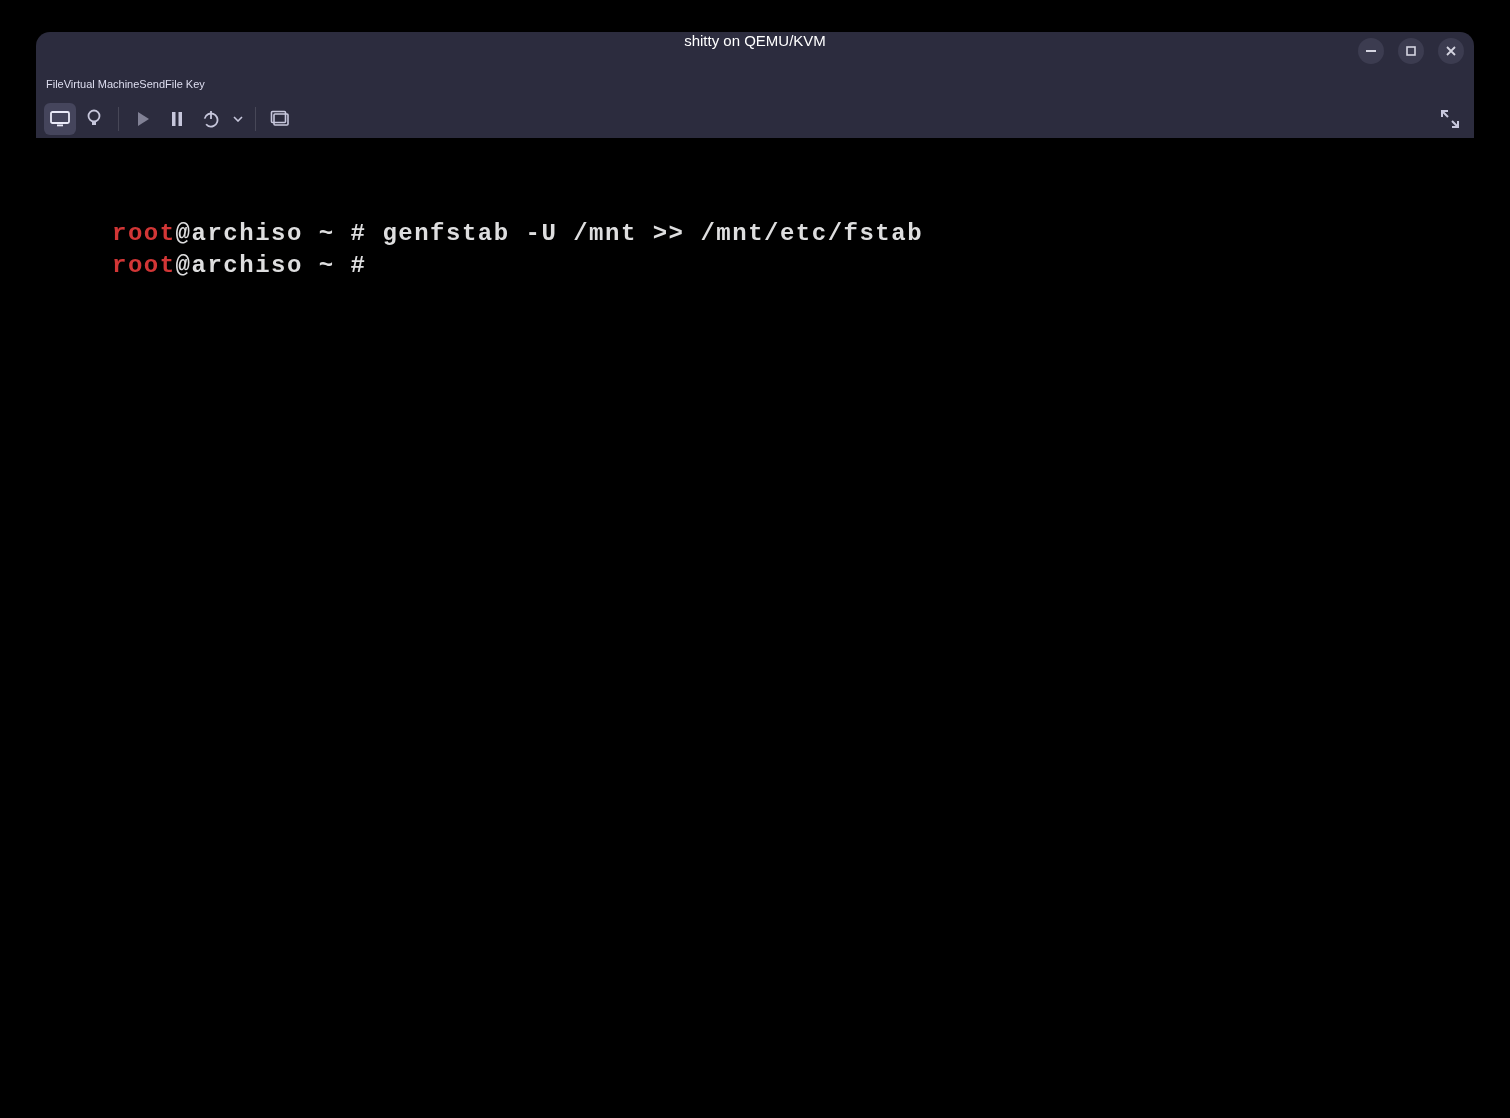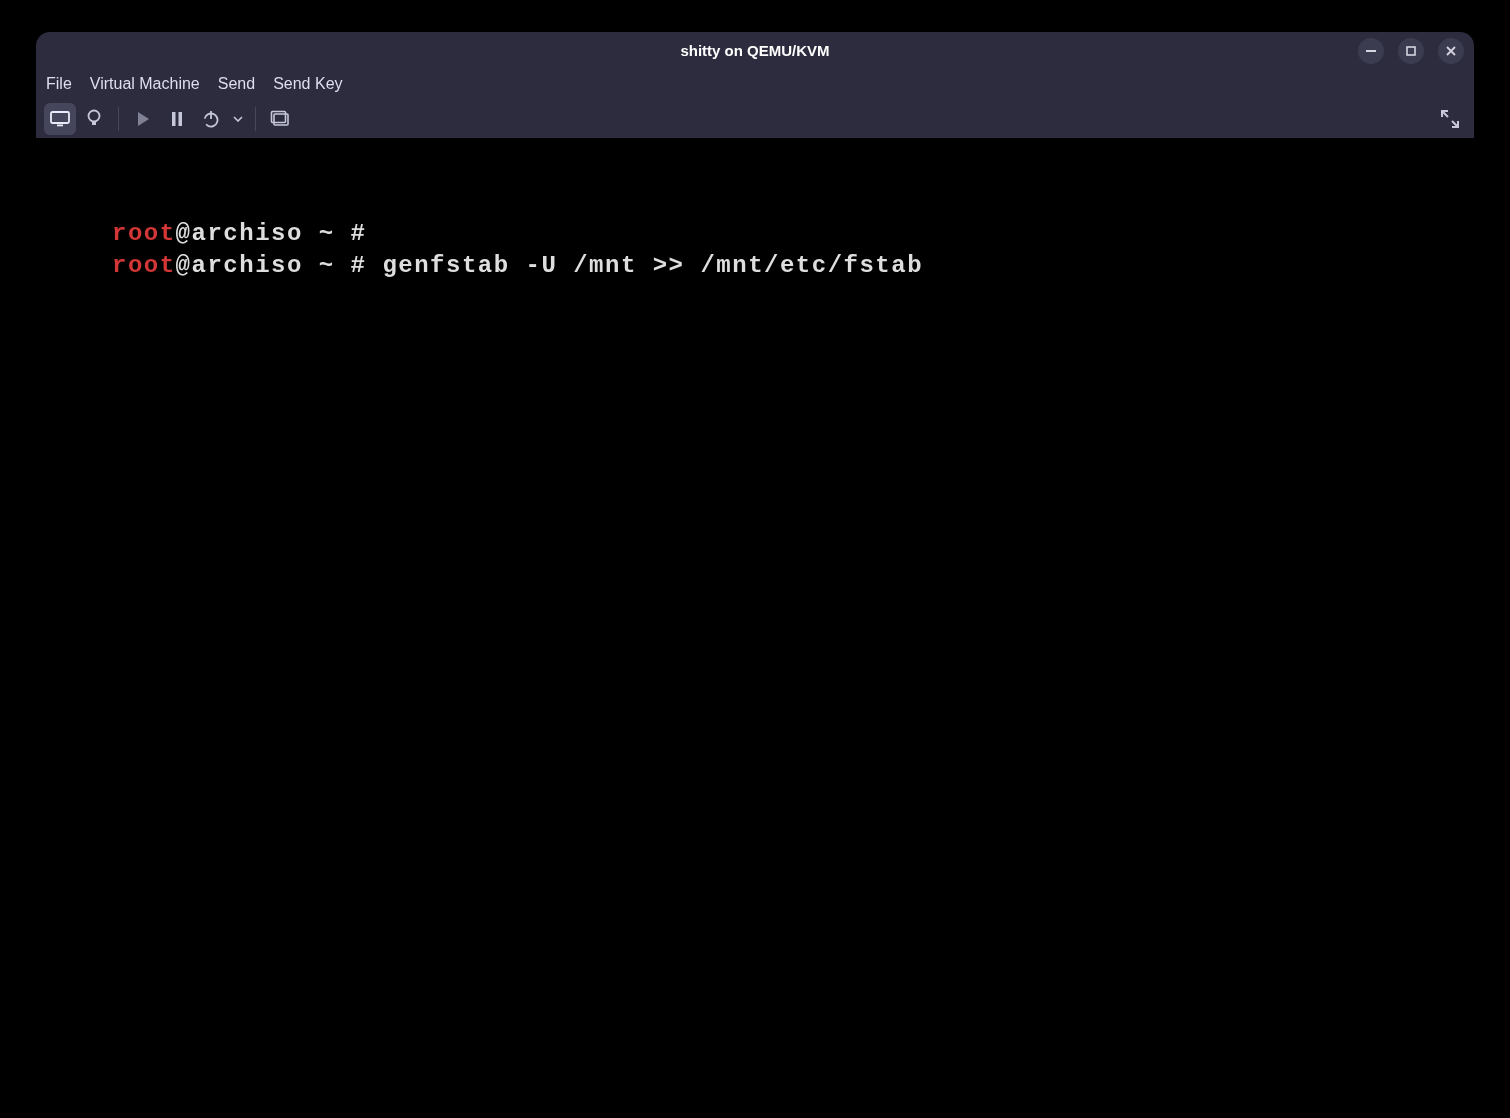--- a/index.html
+++ b/index.html
@@ -17,26 +17,26 @@
     left: 36px;
     right: 36px;
     border-radius: 14px 14px 0 0;
     overflow: visible;
   }
   .titlebar {
     height: 37px;
     background: #2c2c3e;
     border-radius: 14px 14px 0 0;
     display: flex;
-    align-items: center;
+    align-items: flex-start;
     justify-content: center;
     position: relative;
     color: #ffffff;
     font-size: 15px;
-    font-weight: 700;
+    font-weight: 400;
   }
   .window-controls {
     position: absolute;
     right: 10px;
     top: 50%;
     transform: translateY(-50%);
     display: flex;
     gap: 14px;
     align-items: center;
   }
@@ -51,23 +51,22 @@
     line-height: 1;
     color: #d4d4e0;
   }
   .win-btn.circle { background: #3c3c50; border-radius: 50%; }
   .menubar {
     height: 30px;
     background: #2c2c3e;
     display: flex;
     align-items: center;
     padding: 0 10px;
-    gap: 18px;
     color: #dedef0;
-    font-size: 16px;
+    font-size: 11px;
   }
   .menu-item { cursor: pointer; }
   .toolbar {
     height: 40px;
     background: #2c2c3e;
     display: flex;
     align-items: center;
     padding: 0 8px;
     gap: 2px;
     border-bottom: 1px solid rgba(0,0,0,0.35);
@@ -130,21 +129,21 @@
             <path d="M1 1 L9 9 M9 1 L1 9" stroke="currentColor" stroke-width="1.8"></path>
           </svg>
       </div>
     </div>
   </div>
 
   <div class="menubar">
     <span class="menu-item">File</span>
     <span class="menu-item">Virtual Machine</span>
     <span class="menu-item">Send</span>
-    <span class="menu-item">Send Key</span>
+    <span class="menu-item">File Key</span>
   </div>
 
   <div class="toolbar">
     <div class="tb-btn active">
       <svg width="20" height="16" viewBox="0 0 20 16">
         <rect x="1" y="1" width="18" height="11" rx="1.5" fill="none" stroke="currentColor" stroke-width="1.8"></rect>
         <rect x="7" y="13.5" width="6" height="1.8" fill="currentColor"></rect>
       </svg>
     </div>
     <div class="tb-btn">
@@ -187,15 +186,15 @@
     <div class="tb-btn">
       <svg width="20" height="20" viewBox="0 0 20 20">
         <path d="M2 8 L2 2 L8 2 M3 3 L8 8" fill="none" stroke="currentColor" stroke-width="2"></path>
         <path d="M18 12 L18 18 L12 18 M17 17 L12 12" fill="none" stroke="currentColor" stroke-width="2"></path>
       </svg>
     </div>
   </div>
 </div>
 
 <div class="console">
+  <div class="terminal-line"><span class="prompt-user">root</span><span class="prompt-at">@</span><span class="prompt-host">archiso</span><span class="prompt-cwd"> ~ </span><span class="prompt-hash"># </span><span class="cmd">genfstab -U /mnt &gt;&gt; /mnt/etc/fstab</span></div>
   <div class="terminal-line"><span class="prompt-user">root</span><span class="prompt-at">@</span><span class="prompt-host">archiso</span><span class="prompt-cwd"> ~ </span><span class="prompt-hash"># </span><span class="cmd"></span></div>
-  <div class="terminal-line"><span class="prompt-user">root</span><span class="prompt-at">@</span><span class="prompt-host">archiso</span><span class="prompt-cwd"> ~ </span><span class="prompt-hash"># </span><span class="cmd">genfstab -U /mnt &gt;&gt; /mnt/etc/fstab</span></div>
 </div>
 
 </body></html>

